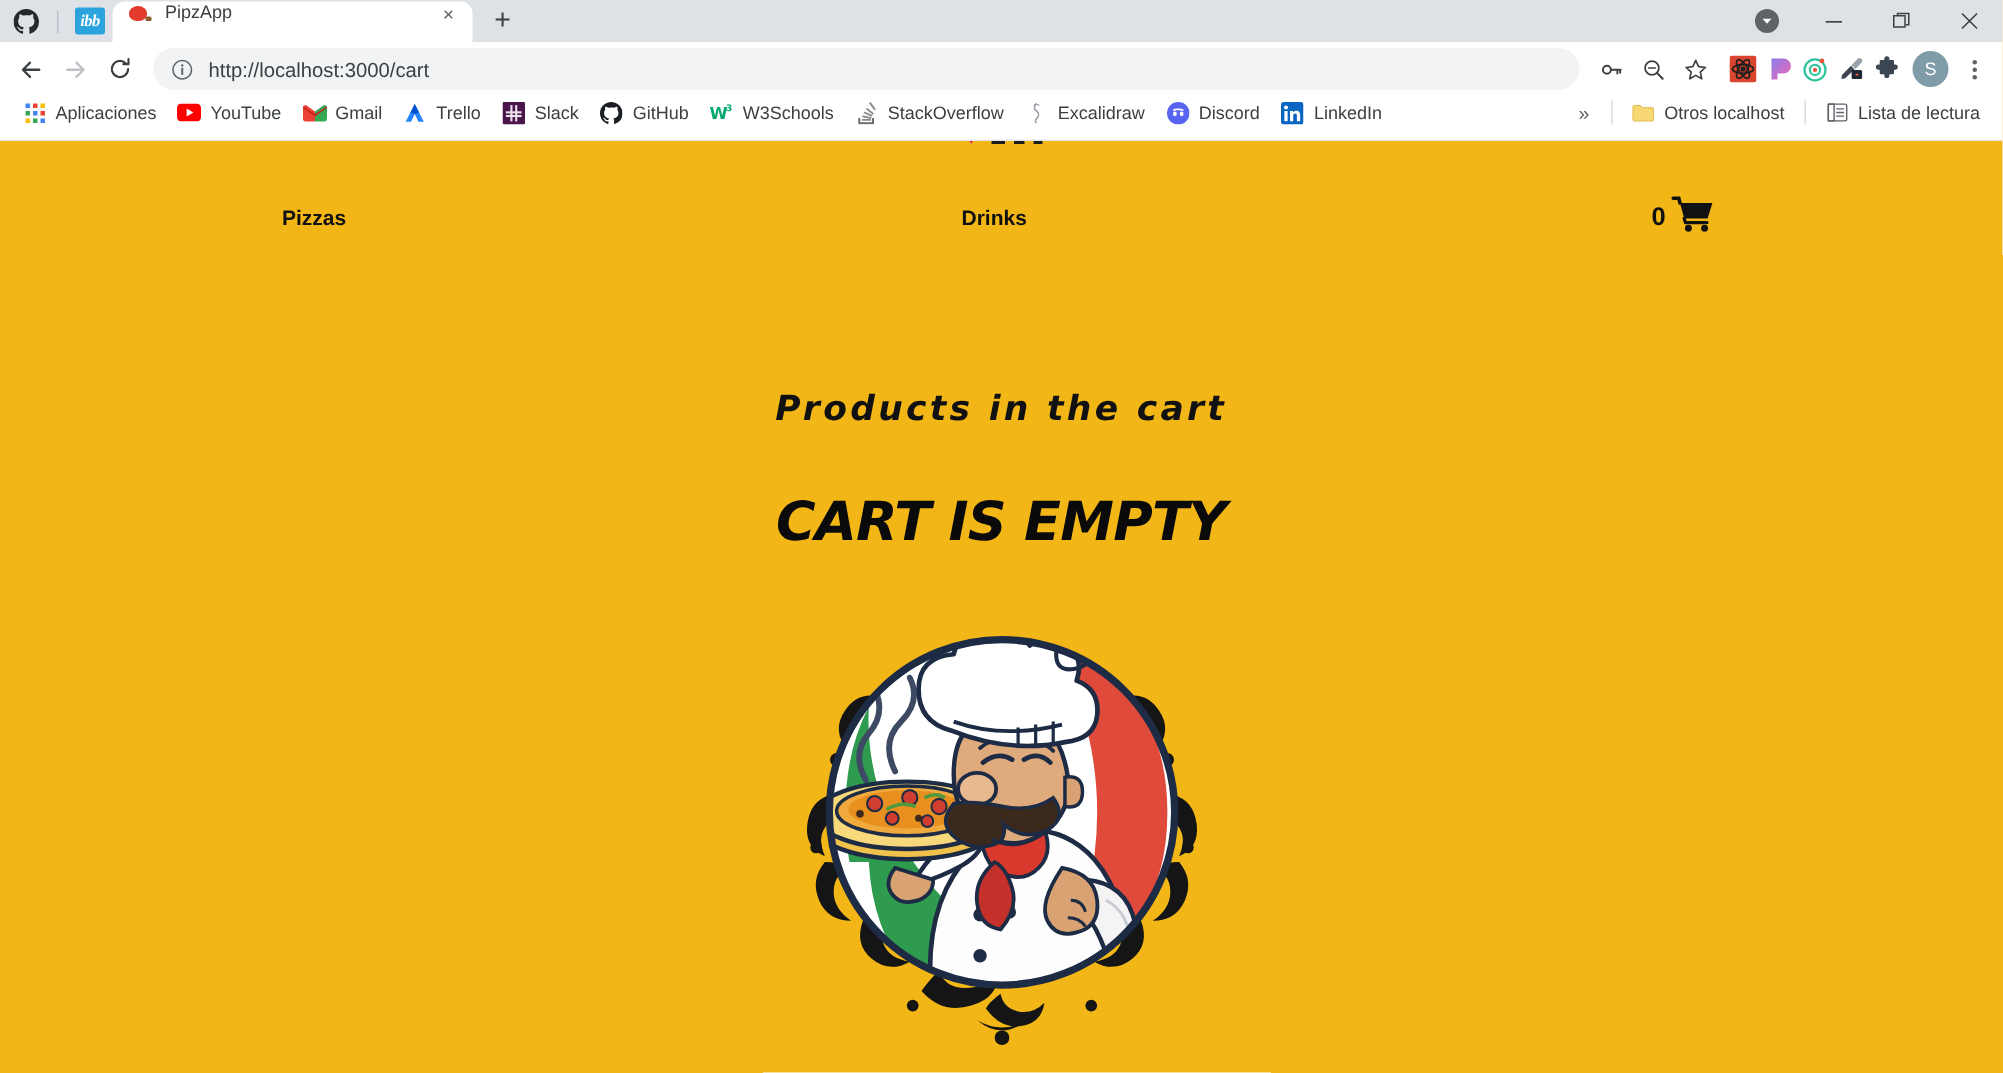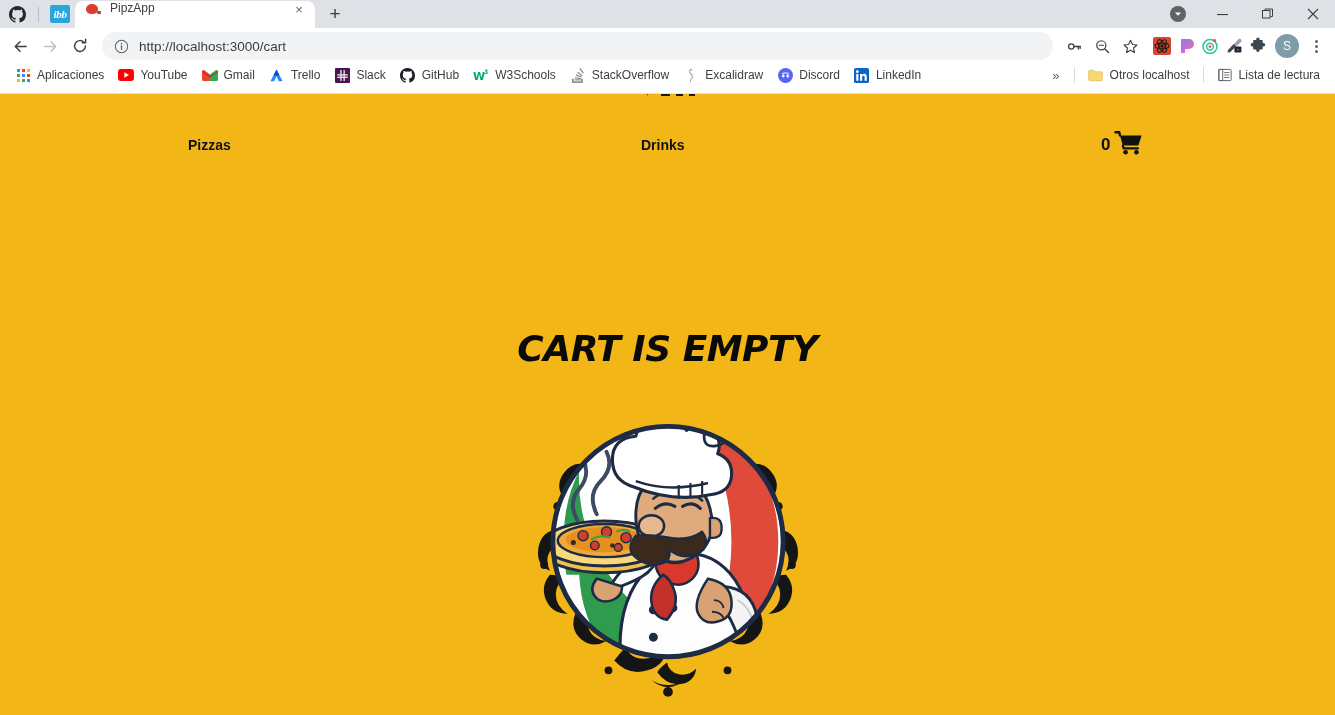--- a/index.html
+++ b/index.html
@@ -512,20 +512,21 @@
             <path d="M1.5 2.2 H5.2 L6 5.4" stroke="#111" stroke-width="2.4" fill="none" stroke-linecap="round"></path>
             <path d="M6 5.4 H27.6 L24.4 15.6 H8.8 Z" fill="#111"></path>
             <path d="M8.8 15.6 L9.6 18.4 H24" stroke="#111" stroke-width="2.2" fill="none" stroke-linecap="round" stroke-linejoin="round"></path>
             <circle cx="11.6" cy="22.2" r="2.3" fill="#111"></circle>
             <circle cx="22.4" cy="22.2" r="2.3" fill="#111"></circle>
           </svg>
         </span>
       </div>
     </div>
 
+    <div class="subtitle">Products in the cart</div>
 
     <div class="empty-title">CART IS EMPTY</div>
 
     <div class="chef-wrap">
       <svg viewBox="0 0 330 330" width="322" height="325">
         <defs>
           <clipPath id="circleClip">
               <circle cx="165" cy="162" r="118"></circle>
             </clipPath>
         </defs>

